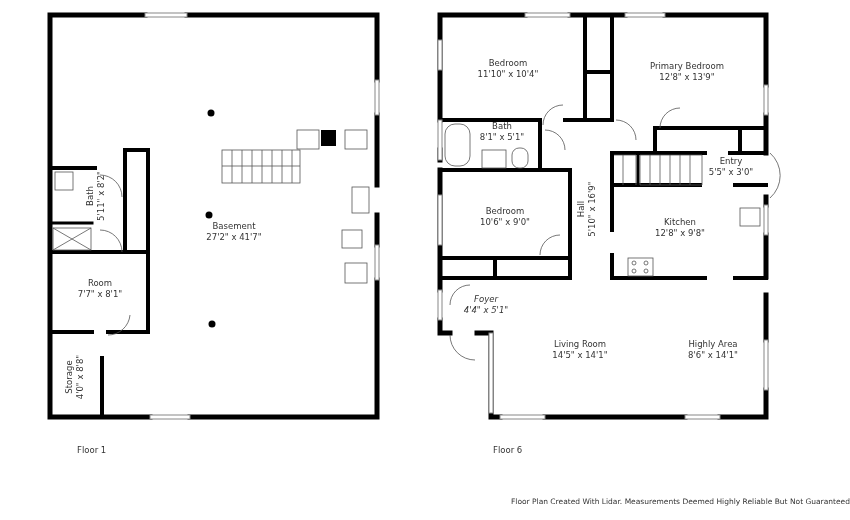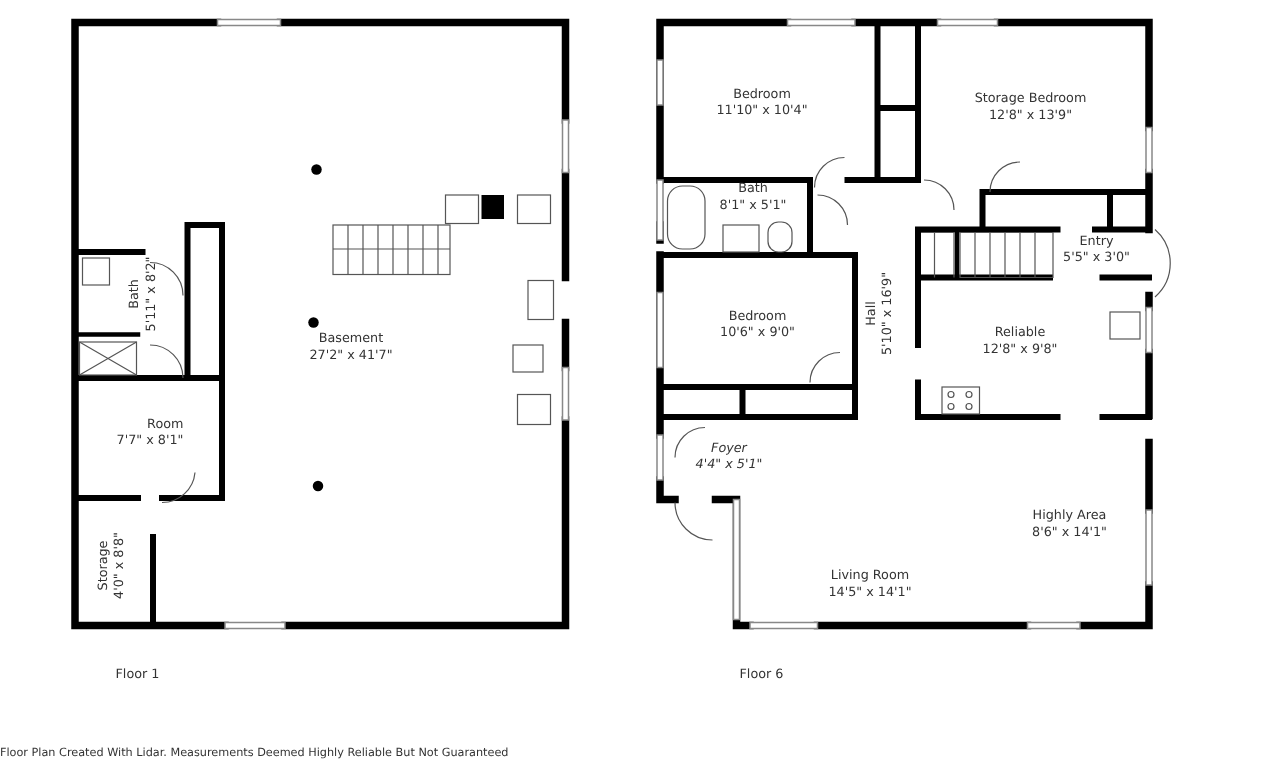--- a/index.html
+++ b/index.html
@@ -1,21 +1,21 @@
 <!DOCTYPE html>
 <html><head>
 <meta charset="utf-8">
 <style>
   html,body{margin:0;padding:0;background:#ffffff;}
   body{width:850px;height:520px;position:relative;overflow:hidden;font-family:"DejaVu Sans","Liberation Sans",sans-serif;}
   svg{position:absolute;left:0;top:0;}
   .lbl{position:absolute;font-size:8.5px;color:#333;text-align:center;line-height:11px;white-space:nowrap;transform:translate(-50%,-50%);}
   .lbl.vert{transform:translate(-50%,-50%) rotate(-90deg);}
   .floor-label{position:absolute;font-size:8.5px;color:#333;}
-  .footer{position:absolute;left:0;width:850px;top:497px;text-align:left;font-size:7.5px;color:#333;}
+  .footer{position:absolute;left:0;width:850px;top:497px;text-align:right;font-size:7.5px;color:#333;}
 </style>
 </head>
 <body>
 
 <svg width="850" height="520" viewBox="0 0 850 520">
   <g fill="none" stroke="#000" stroke-width="5" stroke-linecap="square">
 
     <path d="M50 15 L145 15 M187 15 L377 15 L377 80 M377 115 L377 185 M377 215 L377 245 M377 280 L377 417 L190 417 M150 417 L50 417 L50 15"></path>
 
     <path d="M50 168 L95 168 M125 150 L148 150 L148 248 M125 150 L125 250" stroke-width="4"></path>
@@ -85,62 +85,62 @@
 </svg>
 
 <div class="lbl" style="left:234px;top:232px;">
     <div>Basement</div>
     <div>27'2" x 41'7"</div>
   </div>
 <div class="lbl vert" style="left:96px;top:196px;">
     <div>Bath</div>
     <div>5'11" x 8'2"</div>
   </div>
-<div class="lbl" style="left:100px;top:289px;text-align:right;">
+<div class="lbl" style="left:100px;top:289px;">
     <div>Room</div>
     <div>7'7" x 8'1"</div>
   </div>
 <div class="lbl vert" style="left:75px;top:377px;">
     <div>Storage</div>
     <div>4'0" x 8'8"</div>
   </div>
 
 <div class="lbl" style="left:508px;top:69px;">
     <div>Bedroom</div>
     <div>11'10" x 10'4"</div>
   </div>
 <div class="lbl" style="left:687px;top:72px;">
-    <div>Storage Bedroom</div>
+    <div>Primary Bedroom</div>
     <div>12'8" x 13'9"</div>
   </div>
 <div class="lbl" style="left:502px;top:132px;">
     <div>Bath</div>
     <div>8'1" x 5'1"</div>
   </div>
 <div class="lbl" style="left:731px;top:167px;">
     <div>Entry</div>
     <div>5'5" x 3'0"</div>
   </div>
 <div class="lbl vert" style="left:587px;top:209px;">
     <div>Hall</div>
     <div>5'10" x 16'9"</div>
   </div>
 <div class="lbl" style="left:505px;top:217px;">
     <div>Bedroom</div>
     <div>10'6" x 9'0"</div>
   </div>
 <div class="lbl" style="left:680px;top:228px;">
-    <div>Reliable</div>
+    <div>Kitchen</div>
     <div>12'8" x 9'8"</div>
   </div>
 <div class="lbl" style="left:486px;top:305px;font-style:italic;">
     <div>Foyer</div>
     <div>4'4" x 5'1"</div>
   </div>
-<div class="lbl" style="left:580px;top:350px;margin-top:40px;">
+<div class="lbl" style="left:580px;top:350px;">
     <div>Living Room</div>
     <div>14'5" x 14'1"</div>
   </div>
 <div class="lbl" style="left:713px;top:350px;">
     <div>Highly Area</div>
     <div>8'6" x 14'1"</div>
   </div>
 
 <div class="floor-label" style="left:53px;top:445px;padding-left:24px;">Floor 1</div>
 <div class="floor-label" style="left:493px;top:445px;">Floor 6</div>

